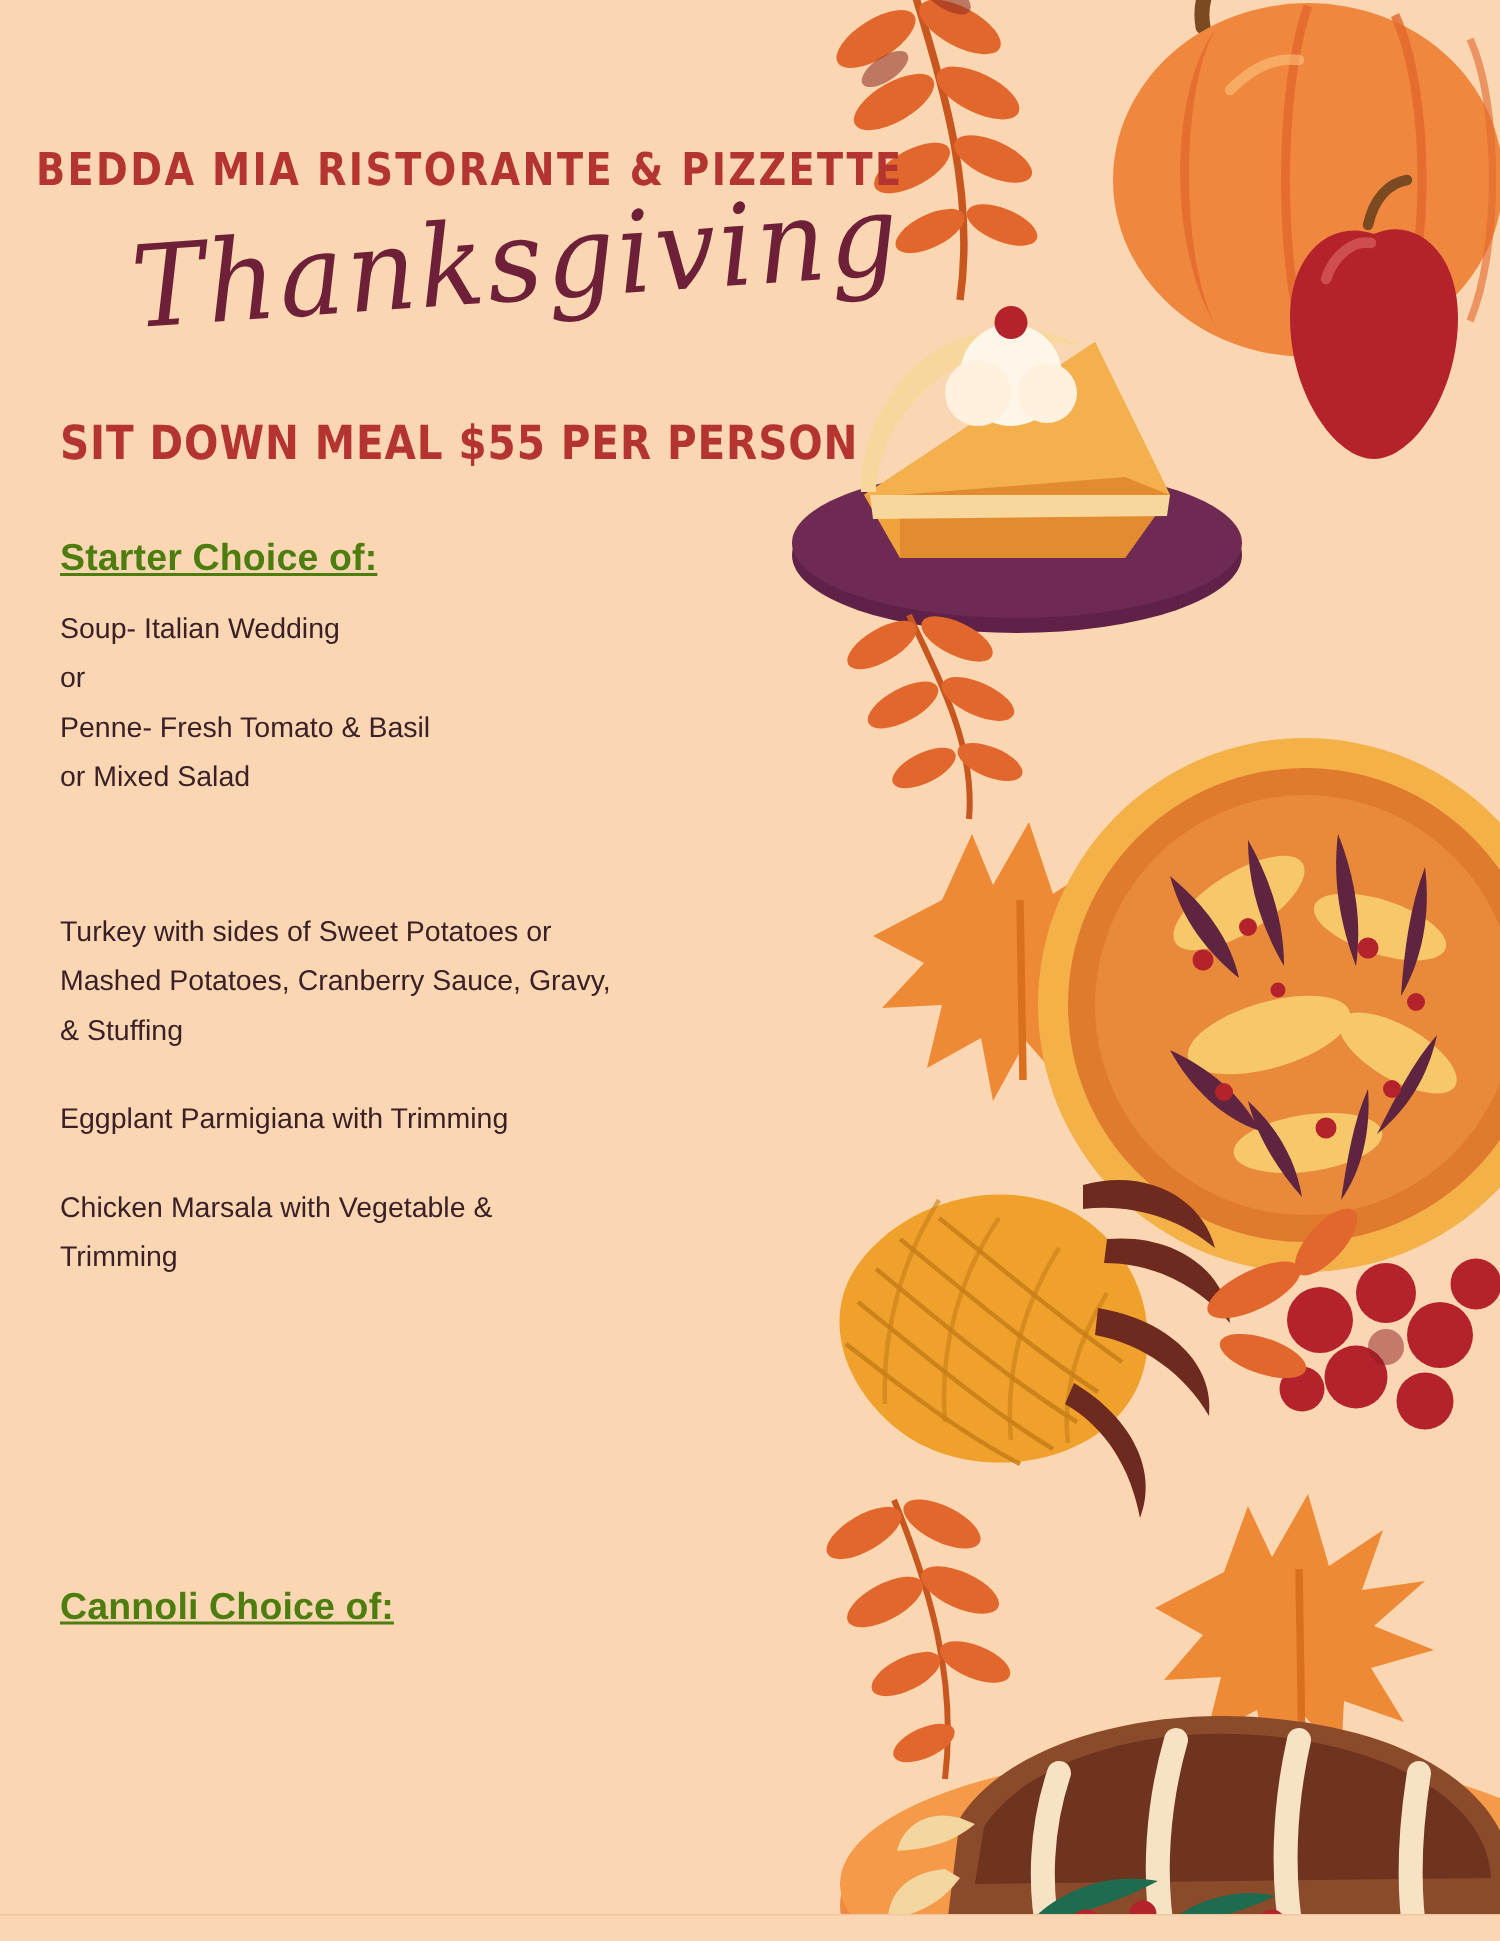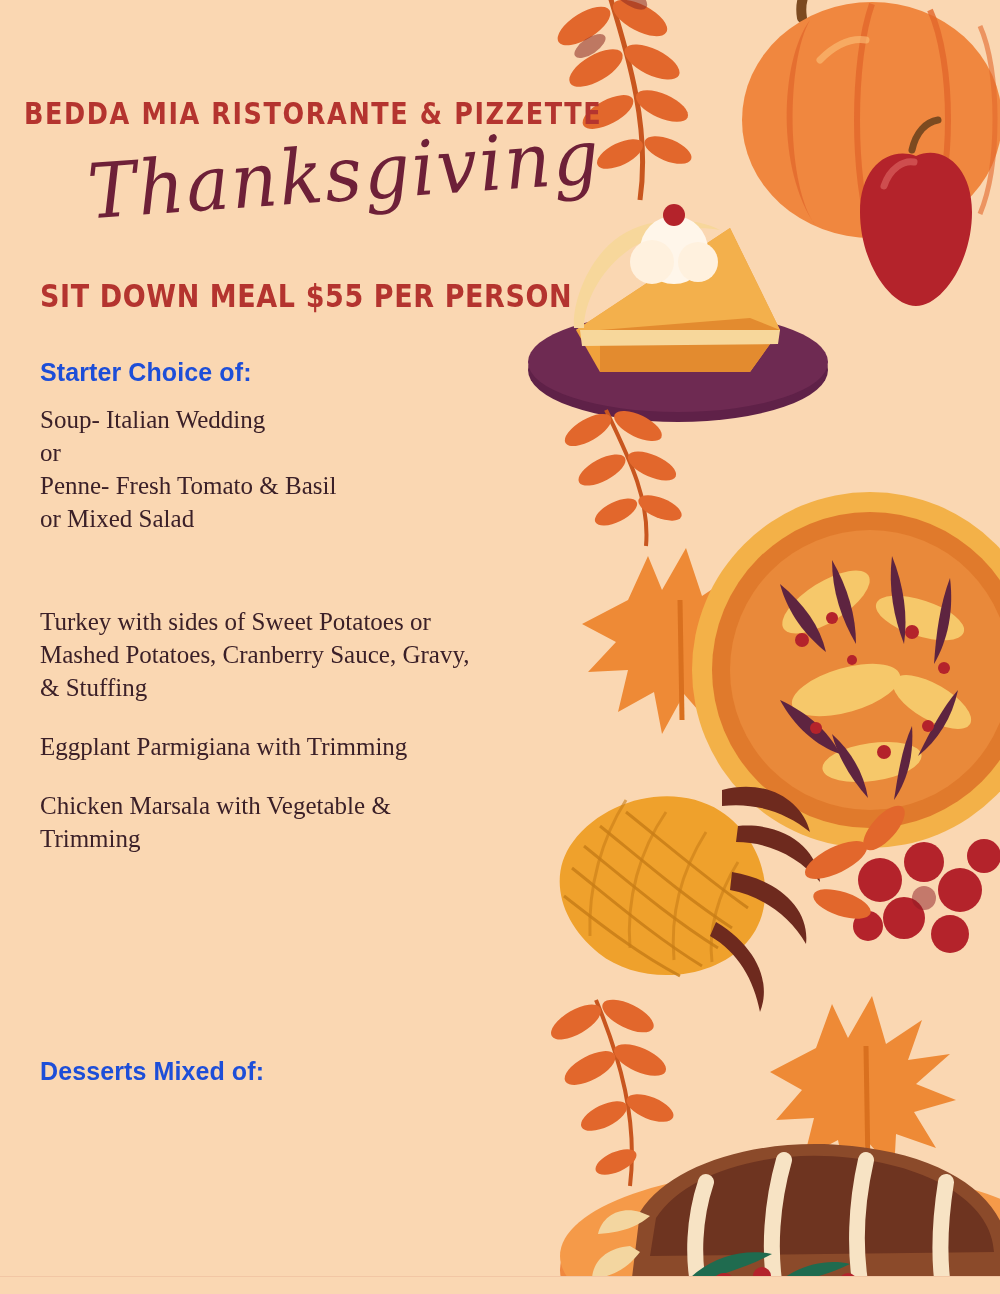--- a/index.html
+++ b/index.html
@@ -79,28 +79,29 @@
   .section {
     position: absolute;
     left: 40px;
     width: 500px;
   }
 
   .section-head {
     font-family: "Liberation Sans", sans-serif;
     font-weight: bold;
     font-size: 25px;
-    color: #1d4ed8;
+    color: #4d7c0f;
     margin: 0 0 16px 0;
     letter-spacing: 0.1px;
+    text-decoration: underline;
   }
 
   .section-body {
-    font-family: Liberation Serif, serif;
-    font-size: 25px;
+    font-family: Liberation Sans, sans-serif;
+    font-size: 19px;
     line-height: 33px;
     color: #3B2028;
     margin: 0;
   }
 
   .section-body .para { margin: 0 0 26px 0; }
   .section-body .para:last-child { margin-bottom: 0; }
 
   
   #sec-starter { top: 358px; }
@@ -348,19 +349,19 @@
 
     <div class="section" id="sec-main">
       <div class="section-body">
         <p class="para">Turkey with sides of Sweet Potatoes or<br>Mashed Potatoes, Cranberry Sauce, Gravy,<br>&amp; Stuffing</p>
         <p class="para">Eggplant Parmigiana with Trimming</p>
         <p class="para">Chicken Marsala with Vegetable &amp;<br>Trimming</p>
       </div>
     </div>
 
     <div class="section" id="sec-dessert">
-      <h2 class="section-head">Desserts Mixed of:</h2>
+      <h2 class="section-head">Cannoli Choice of:</h2>
     </div>
 
   </div>
 
   <div class="bottom-strip"></div>
 </div>
 
 </body></html>

